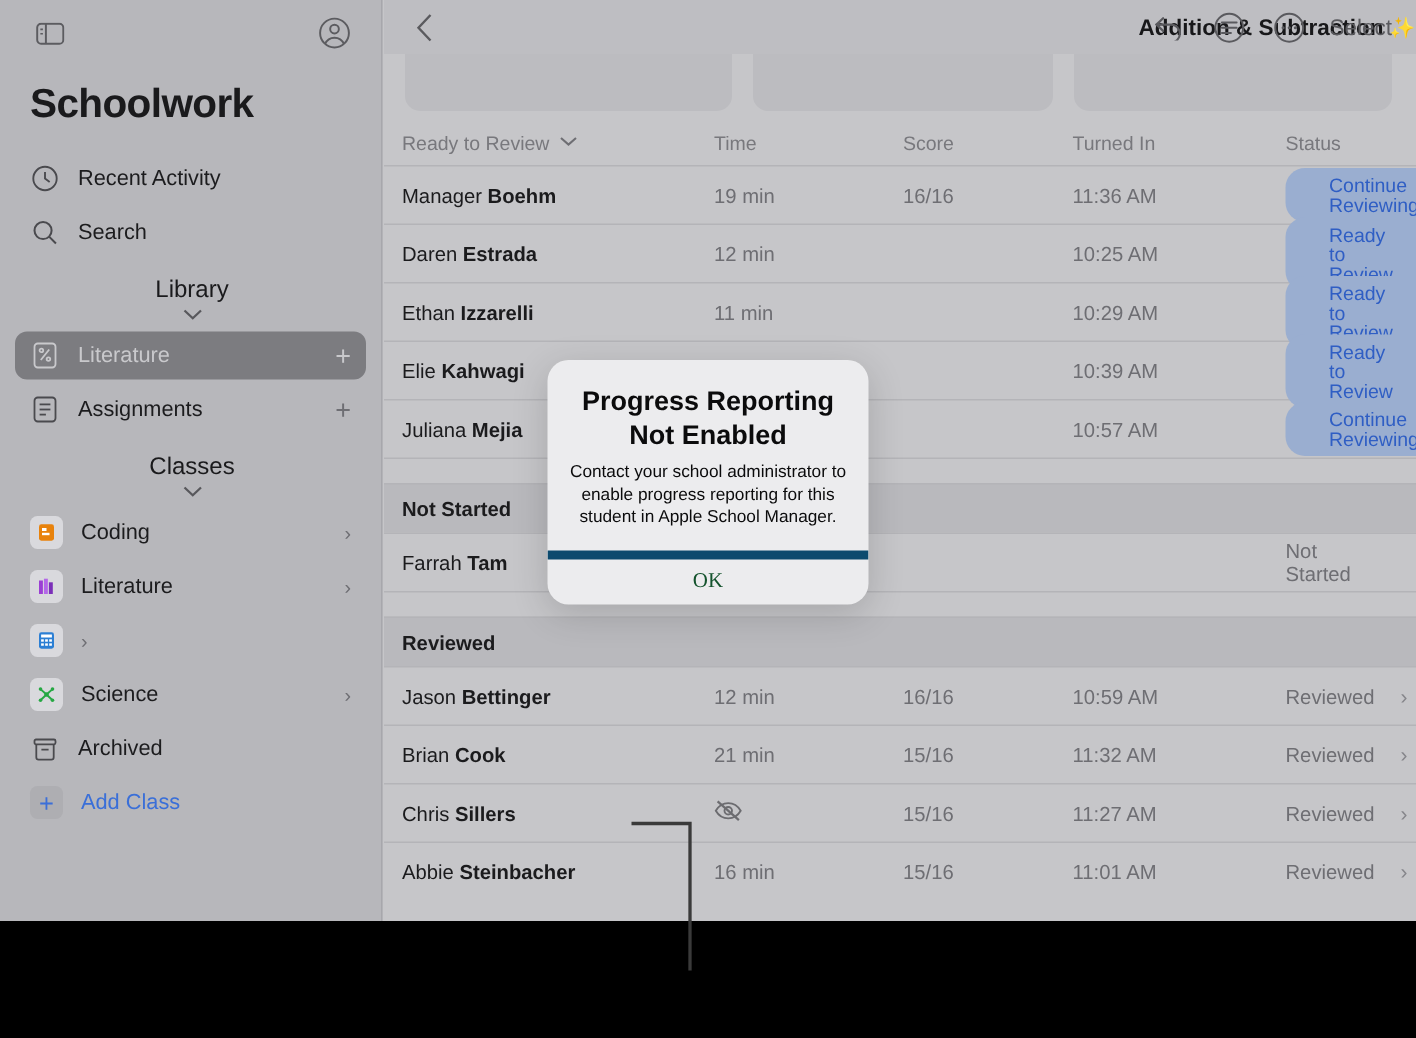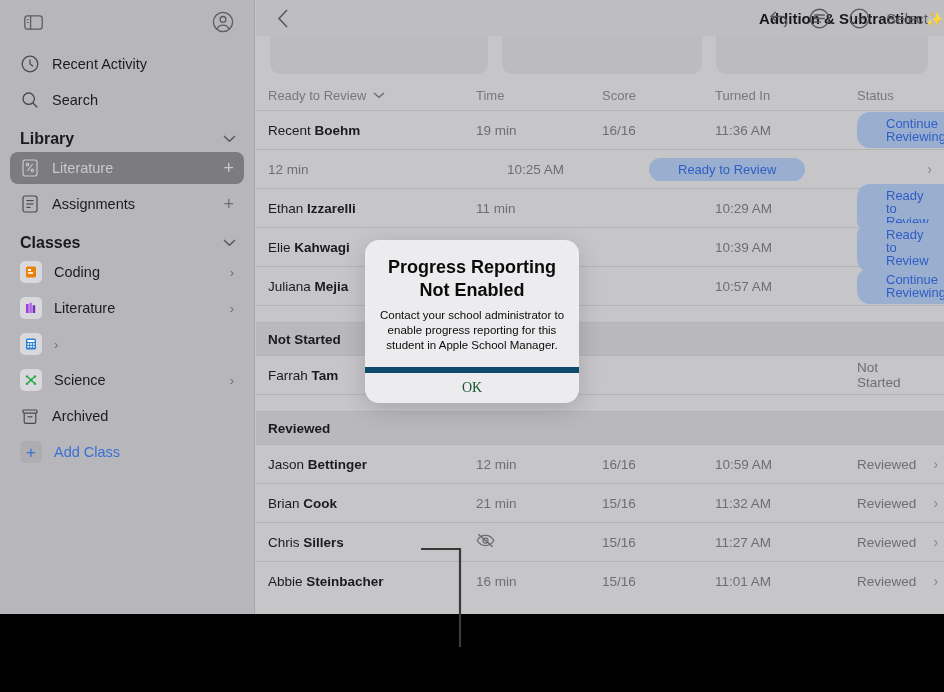--- a/index.html
+++ b/index.html
@@ -80,22 +80,23 @@
     color: #4a4a4e;
   }
   .sb-row .sb-label { flex: 1 1 auto; }
 
   .sb-section {
     display: flex;
     align-items: center;
     justify-content: space-between;
     margin: 14px 18px 2px 20px;
     font-size: 16px;
-    font-weight: bold;
+    font-weight: normal;
     color: #1a1a1c;
+    flex-direction: column;
   }
   .sb-section .chev { color: #58585c; font-size: 12px; }
 
   .sb-row.selected {
     background: #7c7c80;
     color: #c9c9cc;
   }
   .sb-row.selected .sb-ico { color: #c9c9cc; }
   .sb-row .plus {
     color: #6e6e73;
@@ -315,20 +316,21 @@
         </span>
         <span class="icon-btn">
           <svg width="22" height="22" viewBox="0 0 22 22" fill="none" stroke="currentColor" stroke-width="1.3">
             <circle cx="11" cy="11" r="9.6"></circle>
             <circle cx="11" cy="8.4" r="2.9"></circle>
             <path d="M4.6 18.4c1.3-2.8 3.7-4.3 6.4-4.3s5.1 1.5 6.4 4.3"></path>
           </svg>
         </span>
       </div>
 
+      <h1>Schoolwork</h1>
 
       <div class="sb-row">
         <span class="sb-ico">
           <svg width="18" height="18" viewBox="0 0 18 18" fill="none" stroke="currentColor" stroke-width="1.25">
             <circle cx="9" cy="9" r="7.8"></circle>
               <path d="M9 4.6V9l3.1 2.3"></path>
           </svg>
         </span>
         <span class="sb-label">Recent Activity</span>
       </div>
@@ -528,28 +530,29 @@
           </div>
           <div class="c-time">Time</div>
           <div class="c-score">Score</div>
           <div class="c-turned">Turned In</div>
           <div class="c-status">Status</div>
           <div class="c-chev"></div>
         </div>
 
         <div id="rows-host">
             <div class="t-row">
-              <div class="c-name"><span>Recent </span><b>Boehm</b></div>
+              <div class="c-name"><span>Manager </span><b>Boehm</b></div>
               <div class="c-time">19 min</div>
               <div class="c-score">16/16</div>
               <div class="c-turned">11:36 AM</div>
               <div class="c-status"><span class="pill">Continue Reviewing</span></div>
               <div class="c-chev">›</div>
             </div>
             <div class="t-row">
+              <div class="c-name"><span>Daren </span><b>Estrada</b></div>
               <div class="c-time">12 min</div>
               <div class="c-score"></div>
               <div class="c-turned">10:25 AM</div>
               <div class="c-status"><span class="pill">Ready to Review</span></div>
               <div class="c-chev">›</div>
             </div>
             <div class="t-row">
               <div class="c-name"><span>Ethan </span><b>Izzarelli</b></div>
               <div class="c-time">11 min</div>
               <div class="c-score"></div>

